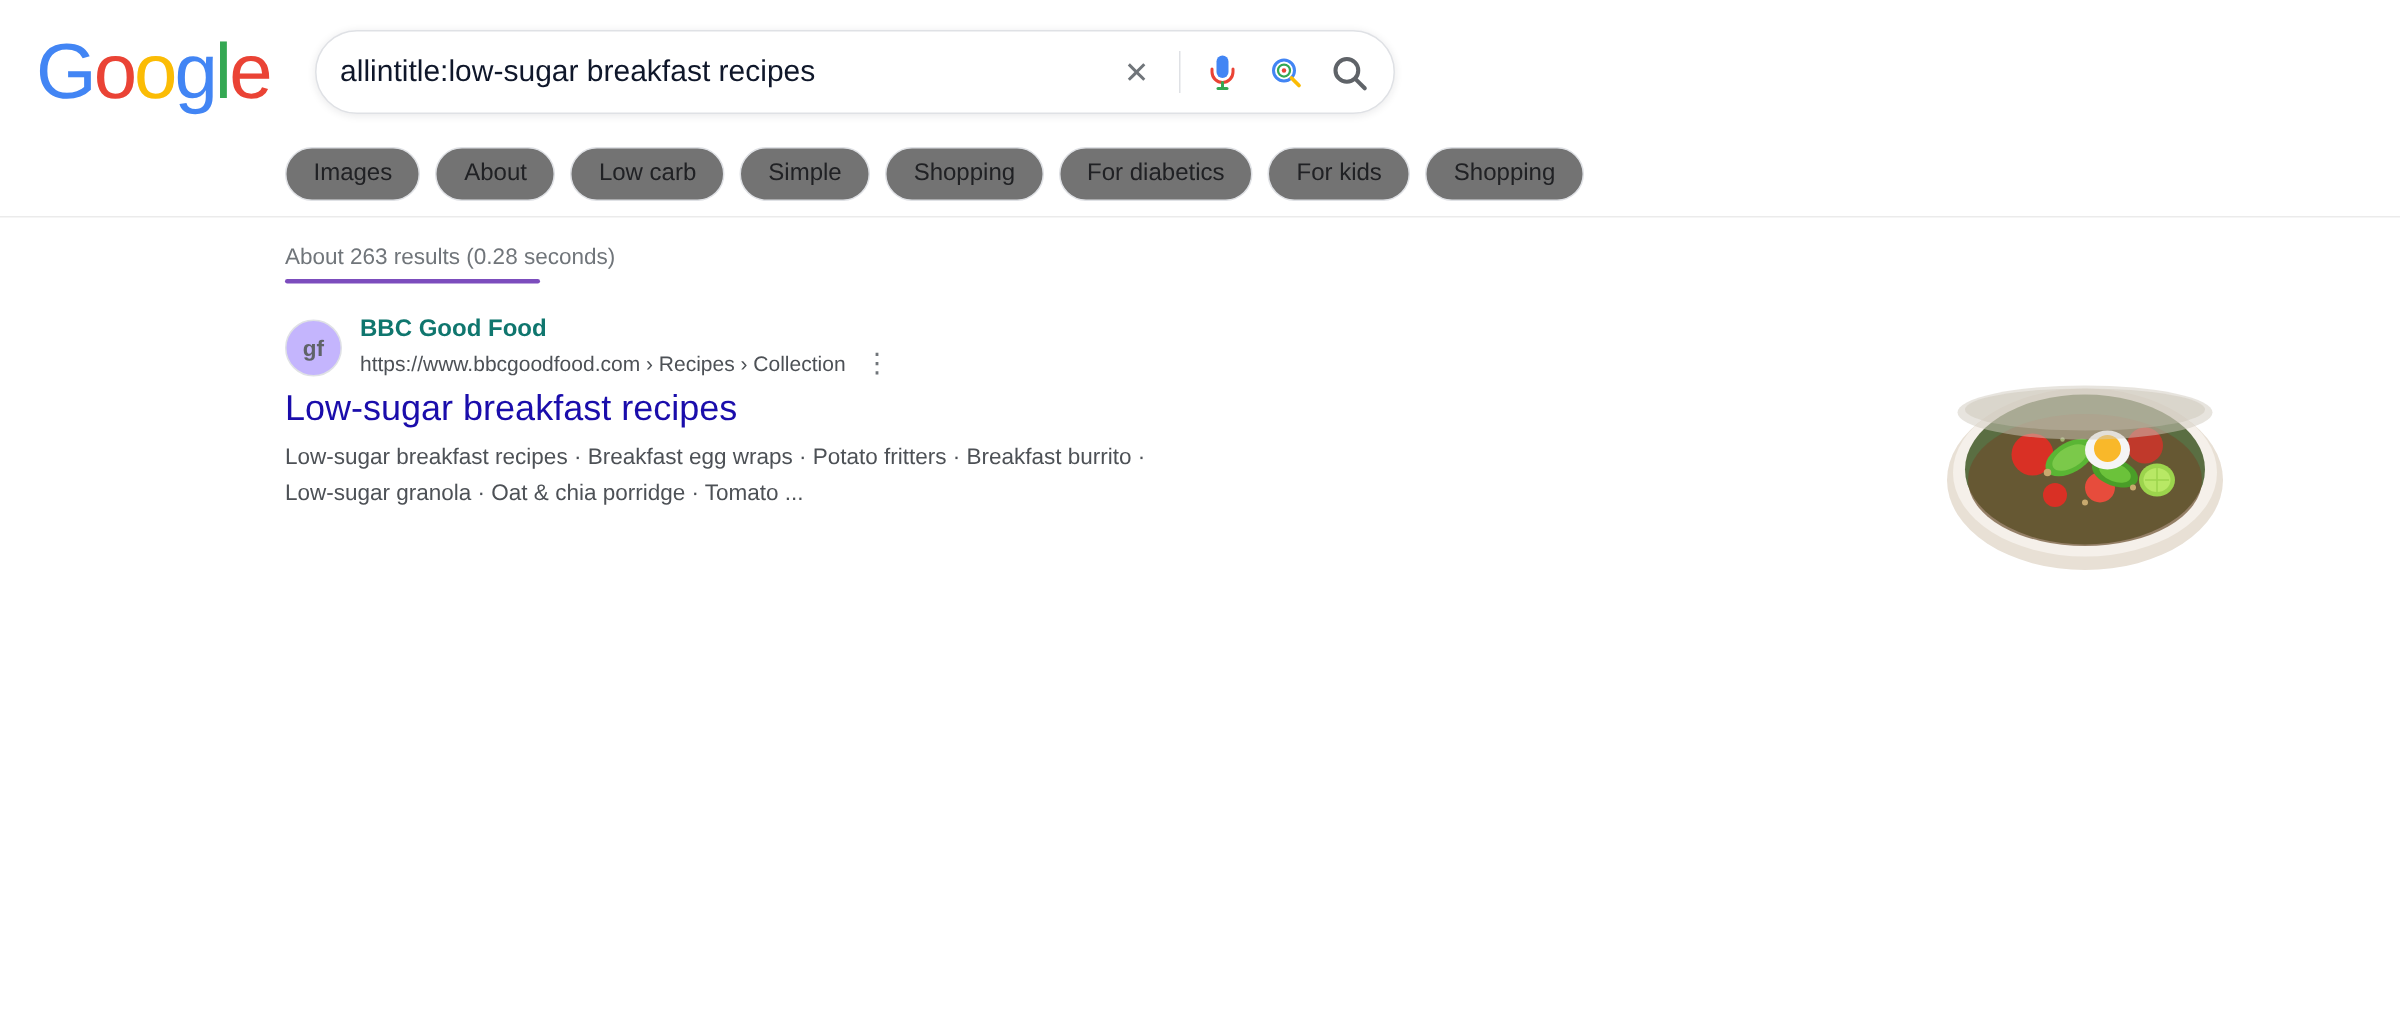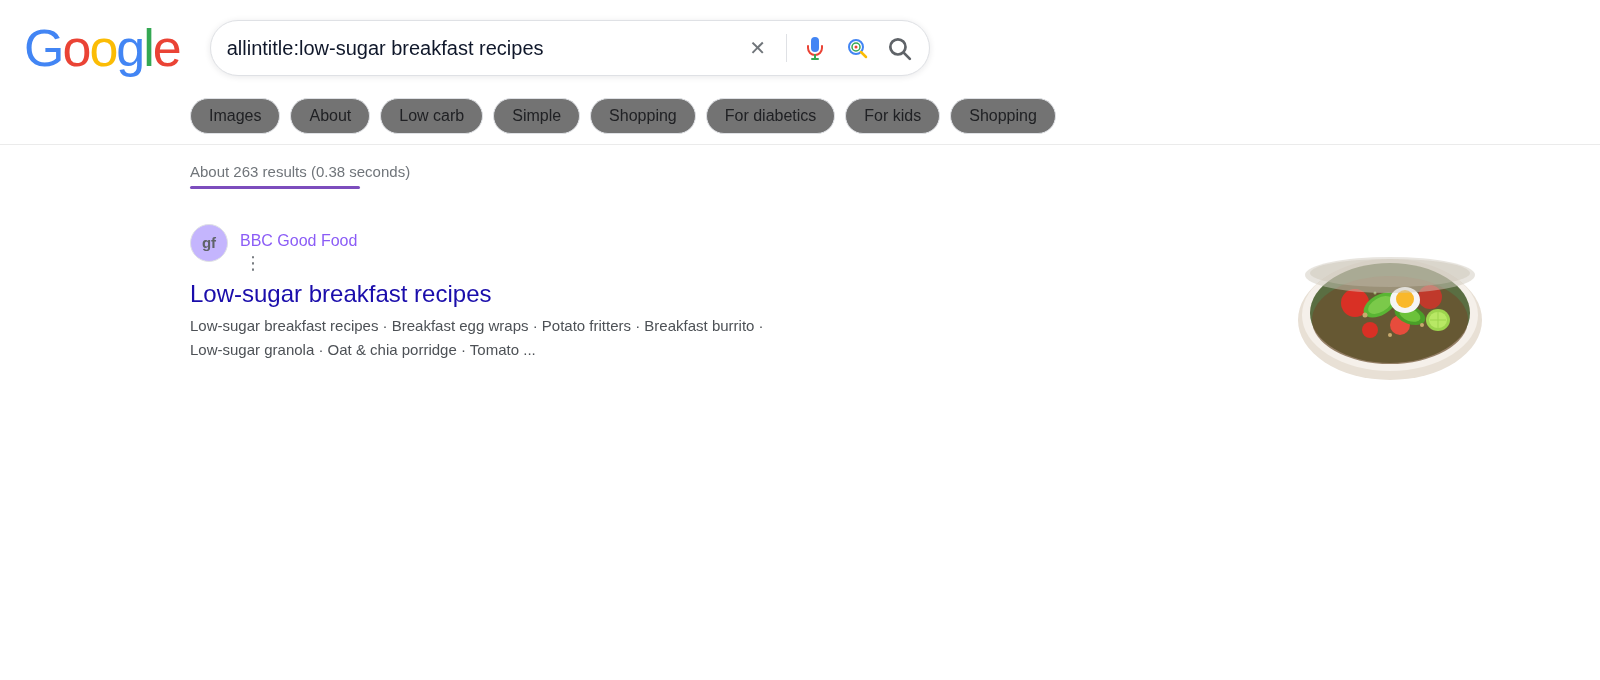--- a/index.html
+++ b/index.html
@@ -155,21 +155,21 @@
       display: flex;
       align-items: center;
       justify-content: center;
       font-size: 15px;
       font-weight: bold;
       color: #5f6368;
       background: #c4b5fd;
       flex-shrink: 0;
     }
     .site-info { display: flex; flex-direction: column; gap: 2px; }
-    .site-name { font-size: 16px; color: #8b5cf6; font-weight: 400; margin-top: 21px; }
+    .site-name { font-size: 16px; color: #0f766e; font-weight: 700; }
     .site-url-row { display: flex; align-items: center; gap: 8px; }
     .site-url { font-size: 14px; color: #4d5156; }
     .dots-btn {
       cursor: pointer;
       color: #70757a;
       font-size: 18px;
       padding: 0 4px;
     }
 
     .result-title {
@@ -258,31 +258,32 @@
   <div class="chip">About</div>
   <div class="chip">Low carb</div>
   <div class="chip">Simple</div>
   <div class="chip">Shopping</div>
   <div class="chip">For diabetics</div>
   <div class="chip">For kids</div>
   <div class="chip">Shopping</div>
 </div>
 
 <div class="results-area">
-  <div class="results-count">About 263 results (0.38 seconds)</div>
+  <div class="results-count">About 263 results (0.28 seconds)</div>
   <div class="results-underline"></div>
 
   <div class="result-entry">
     <div class="result-main">
 
       <div class="site-row">
         <div class="site-favicon">gf</div>
         <div class="site-info">
           <span class="site-name">BBC Good Food</span>
           <div class="site-url-row">
+            <span class="site-url">https://www.bbcgoodfood.com › Recipes › Collection</span>
             <span class="dots-btn">⋮</span>
           </div>
         </div>
       </div>
 
       <a class="result-title" href="#">Low-sugar breakfast recipes</a>
 
       <div class="result-snippets">
         <span>Low-sugar breakfast recipes · Breakfast egg wraps · Potato fritters · Breakfast burrito ·</span><br>
         <span>Low-sugar granola · Oat &amp; chia porridge · Tomato ...</span>

